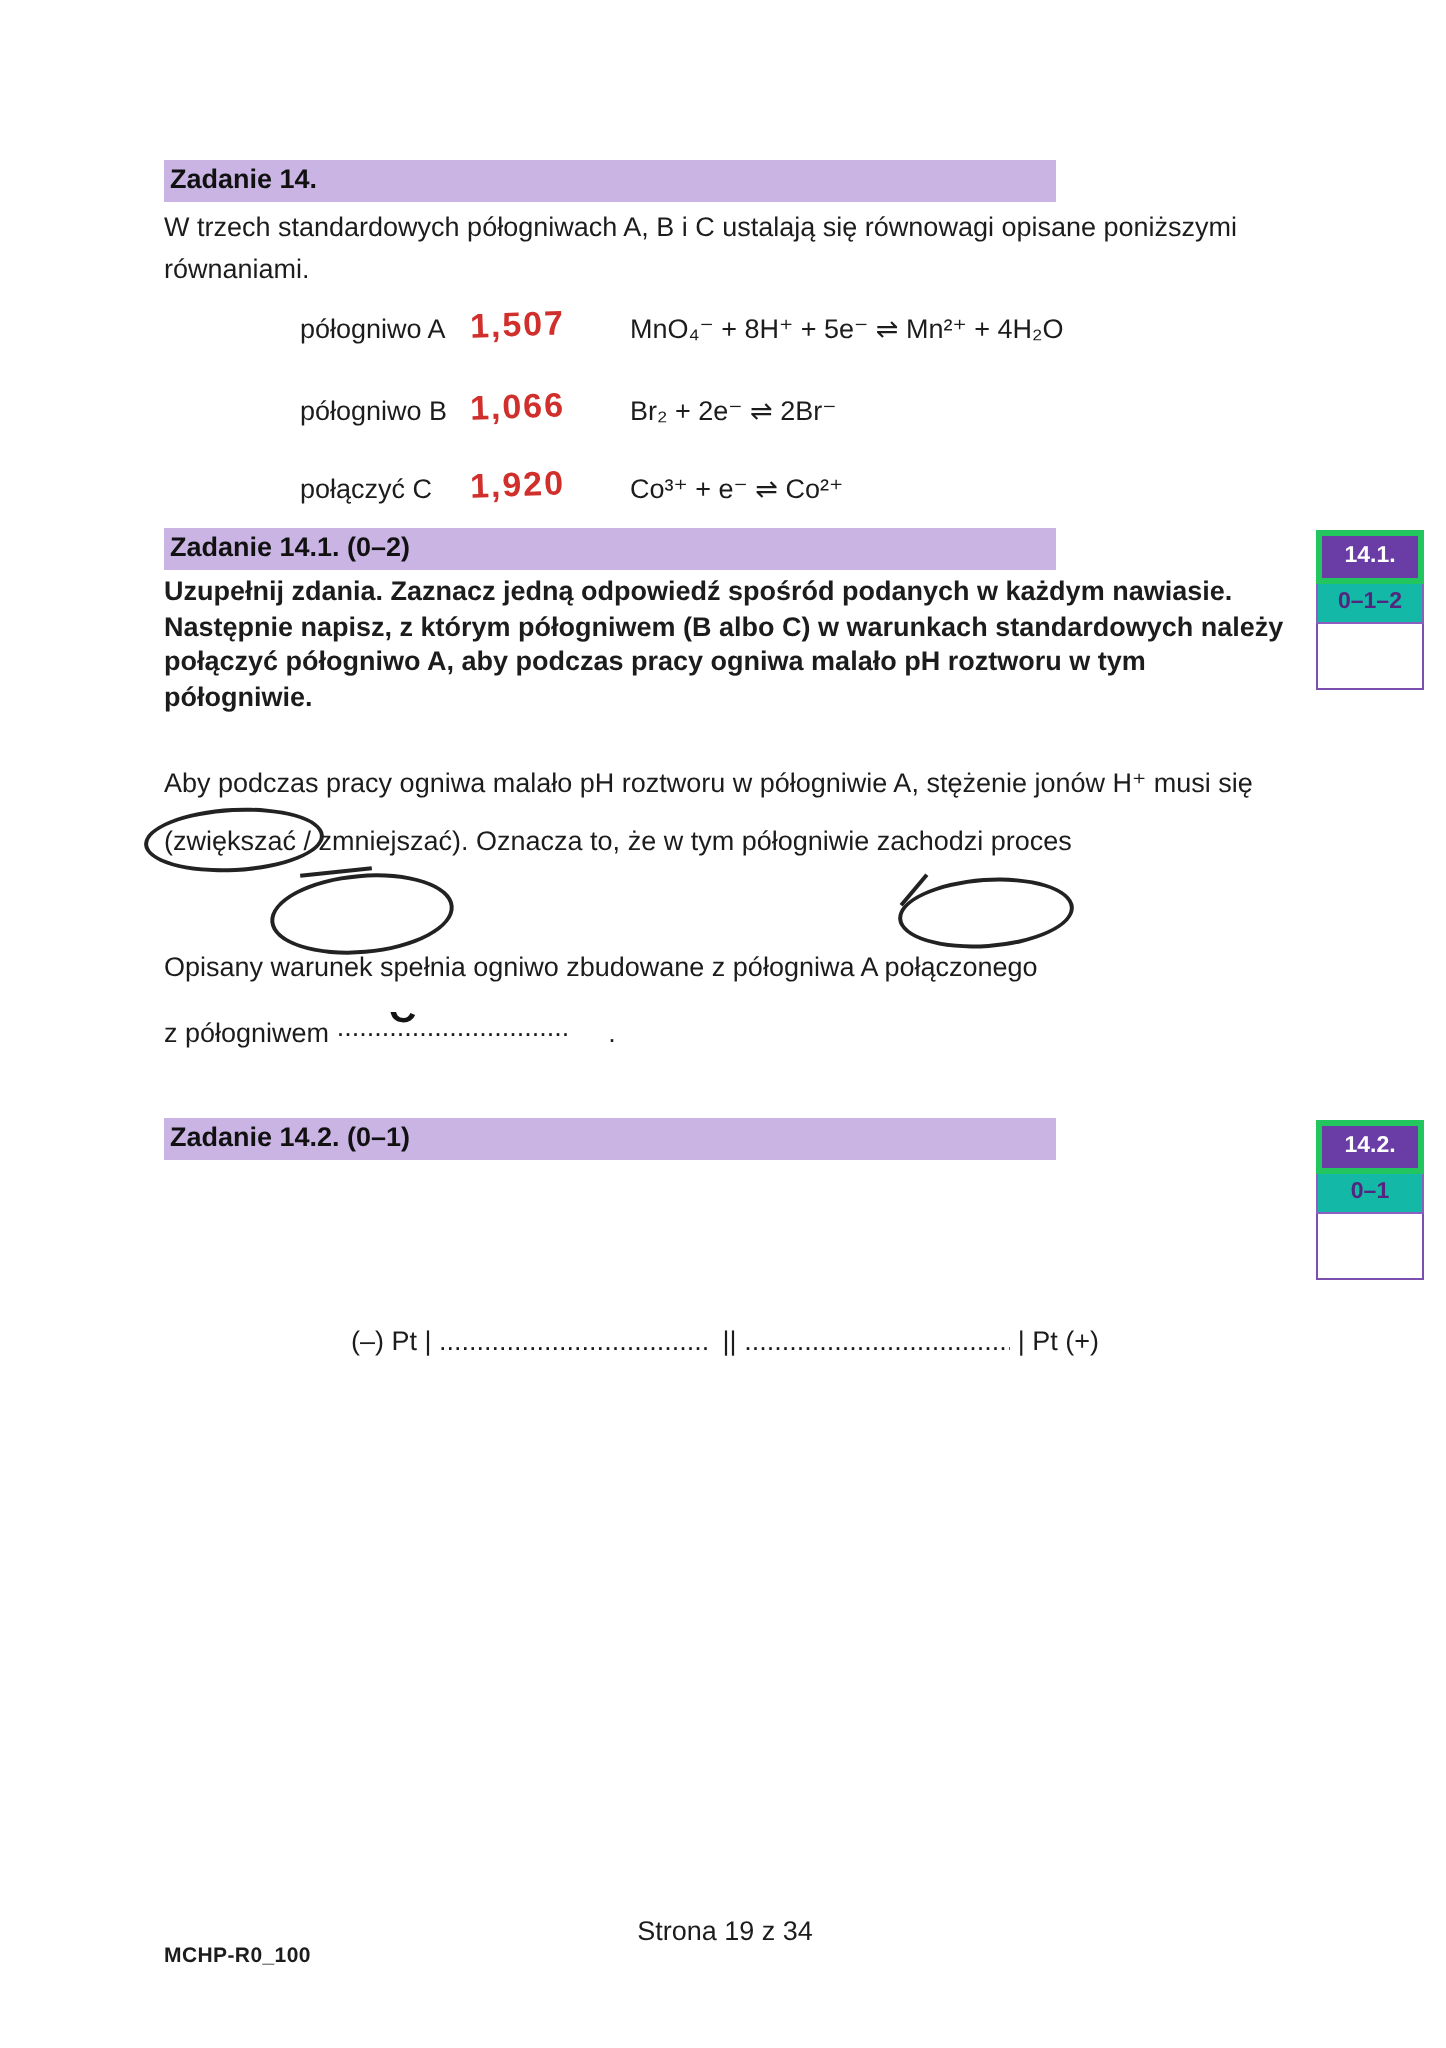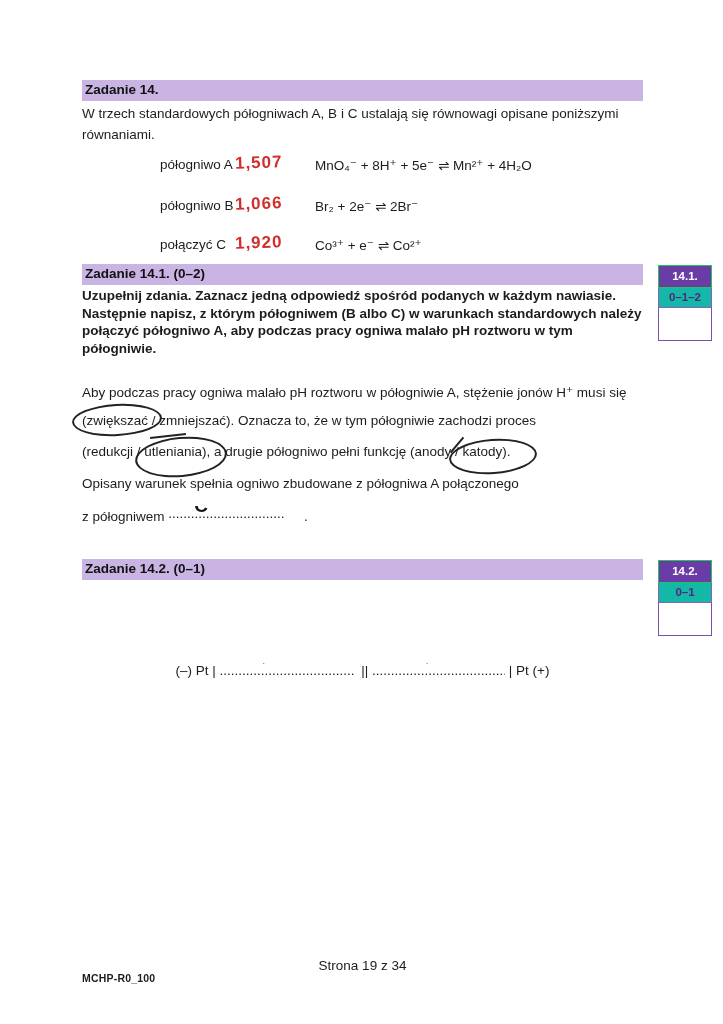--- a/index.html
+++ b/index.html
@@ -2,26 +2,26 @@
 <html lang="pl"><head>
 <meta charset="utf-8">
 <style>
   html,body{margin:0;padding:0;background:#fff;}
   .page{
     position:relative;width:723px;height:1024px;background:#ffffff;
     font-family:"Liberation Sans","DejaVu Sans",sans-serif;
     color:#1c1c1c;overflow:hidden;
   }
   .bar{
-    position:absolute;left:82px;width:561px;height:21px;
+    position:absolute;left:82px;width:446px;height:21px;
     background:#c9b4e3;font-weight:bold;font-size:13.5px;
     padding:2px 0 0 3px;box-sizing:border-box;color:#111;
   }
   .intro{position:absolute;left:82px;top:103px;width:570px;font-size:13.5px;line-height:21px;}
-  .hc-label{position:absolute;left:160px;font-size:13.5px;}
+  .hc-label{position:absolute;left:150px;font-size:13.5px;}
   .hc-eq{position:absolute;left:315px;font-size:13.5px;}
   .hw-red{
     position:absolute;left:235px;top:-4px;
     font-size:17px;font-weight:600;color:#d02f2c;
     transform:rotate(-2deg);letter-spacing:1px;
   }
   .boldtext{position:absolute;left:82px;width:566px;font-weight:bold;font-size:13.5px;line-height:17.5px;}
   .fill-line{position:absolute;left:82px;width:580px;font-size:13.5px;white-space:nowrap;}
   .ellipse{
     position:absolute;border:2px solid #222;border-radius:50%;
@@ -39,21 +39,21 @@
   .hw-c{position:absolute;left:26px;top:-11px;font-size:19px;font-weight:600;color:#141414;}
   .scheme{
     position:absolute;left:82px;top:663px;width:561px;
     display:flex;justify-content:center;align-items:flex-end;
     font-size:13.5px;white-space:nowrap;
   }
   .scheme .dots{width:138px;}
   .scheme .dots.d2{width:133px;}
   .scheme .overlay{position:absolute;left:12px;top:-20px;}
   .score-box{position:absolute;left:658px;width:54px;font-weight:bold;text-align:center;}
-  .sb-header{background:#6a3da6;color:#fff;font-size:11.5px;height:21px;line-height:21px;border:1px solid #22c55e;}
+  .sb-header{background:#6a3da6;color:#fff;font-size:11.5px;height:21px;line-height:21px;border:3px solid #22c55e;}
   .sb-score{background:#14b8a6;color:#53257e;font-size:11.5px;height:19px;line-height:19px;border:1px solid #8a5fc0;border-top:none;}
   .sb-empty{background:#fff;height:32px;border:1.5px solid #7a4fae;border-top:none;}
   .page-num{position:absolute;top:958px;left:82px;width:561px;text-align:center;font-size:13.5px;}
   .footer-code{position:absolute;top:972px;left:82px;font-size:10.5px;font-weight:bold;letter-spacing:.2px;}
 </style>
 </head>
 <body>
 
 <div class="page">
 
@@ -78,21 +78,20 @@
     <span class="hc-eq">Co³⁺ + e⁻ ⇌ Co²⁺</span>
   </div>
 
   <div class="bar" style="top:264px;">
     <span>Zadanie 14.1. (0–2)</span>
   </div>
   <div class="boldtext" style="top:287px;">Uzupełnij zdania. Zaznacz jedną odpowiedź spośród podanych w każdym nawiasie. Następnie napisz, z którym półogniwem (B albo C) w warunkach standardowych należy połączyć półogniwo A, aby podczas pracy ogniwa malało pH roztworu w tym półogniwie.</div>
 
   <div class="fill-line" style="top:384px;">Aby podczas pracy ogniwa malało pH roztworu w półogniwie A, stężenie jonów H⁺ musi się</div>
   <div class="fill-line" style="top:413px;">(zwiększać / zmniejszać). Oznacza to, że w tym półogniwie zachodzi proces</div>
-  <div class="fill-line" style="top:444px;">(redukcji / utleniania), a drugie półogniwo pełni funkcję (anody / katody).</div>
   <div class="fill-line" style="top:476px;">Opisany warunek spełnia ogniwo zbudowane z półogniwa A połączonego</div>
   <div class="fill-line" style="top:506px;">
     <span>z półogniwem</span>
     <span class="dots" style="width:132px;"><span>...............................</span><span class="hw-c">C</span></span>
     <span>.</span>
   </div>
 
   <div class="ellipse" style="left:72px;top:404px;width:86px;height:28px;transform:rotate(-3deg);"></div>
   <div class="ellipse" style="left:135px;top:437px;width:88px;height:36px;transform:rotate(-5deg);"></div>
   <div class="ellipse" style="left:449px;top:439px;width:84px;height:31px;transform:rotate(-4deg);"></div>

